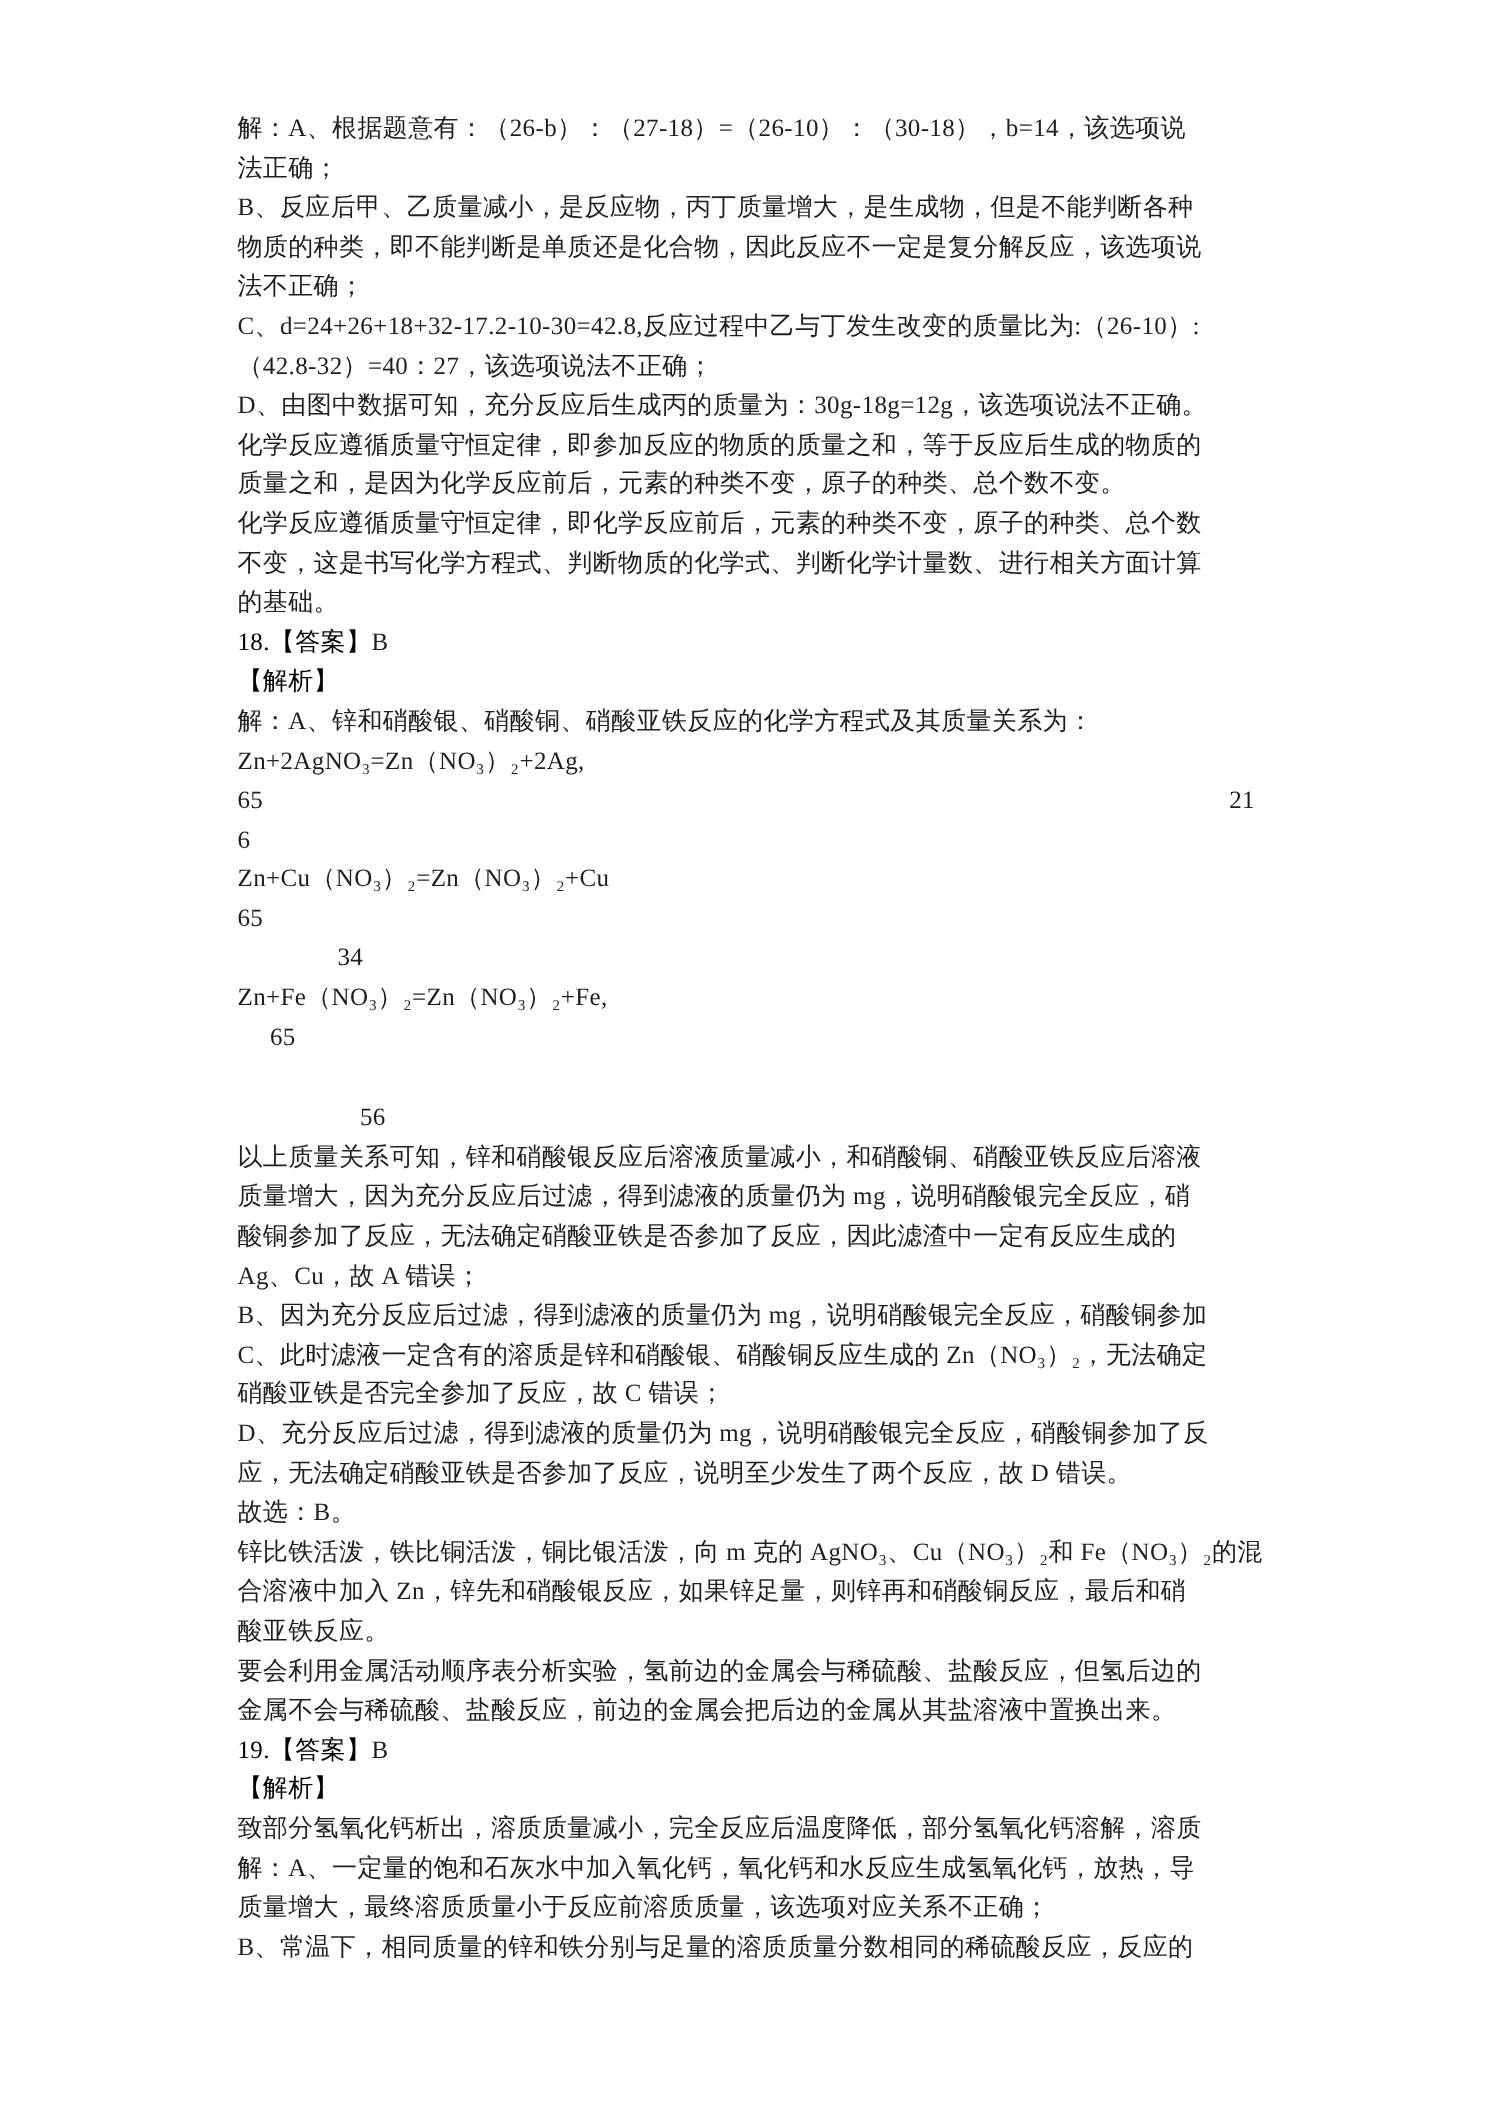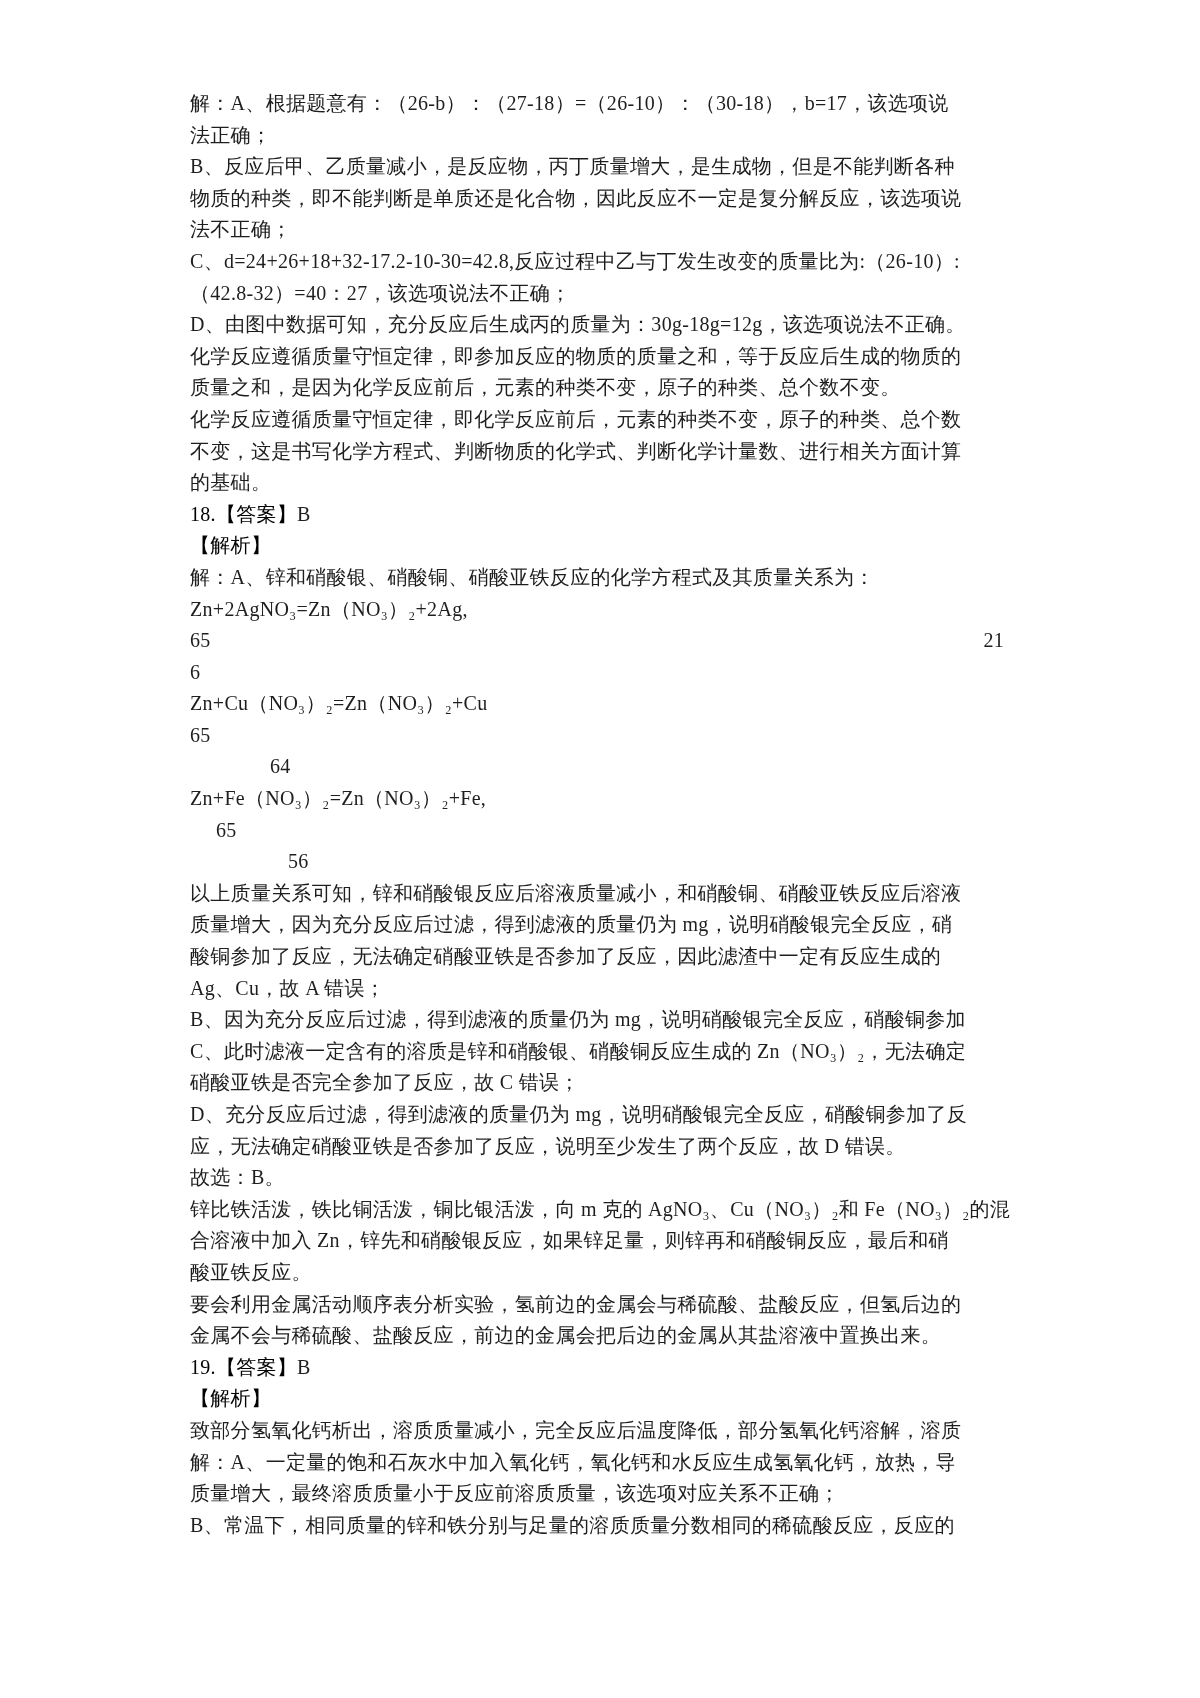--- a/index.html
+++ b/index.html
@@ -32,21 +32,21 @@
     font-size:19px;
     line-height:24px;
     color:#1e1e1e;
   }
 </style>
 </head>
 <body>
 
 <div class="page">
   <div class="content">
-      <div class="line">解：A、根据题意有：（26-b）：（27-18）=（26-10）：（30-18），b=17，该选项说</div>
+      <div class="line">解：A、根据题意有：（26-b）：（27-18）=（26-10）：（30-18），b=14，该选项说</div>
       <div class="line">法正确；</div>
       <div class="line">B、反应后甲、乙质量减小，是反应物，丙丁质量增大，是生成物，但是不能判断各种</div>
       <div class="line">物质的种类，即不能判断是单质还是化合物，因此反应不一定是复分解反应，该选项说</div>
       <div class="line">法不正确；</div>
       <div class="line">C、d=24+26+18+32-17.2-10-30=42.8,反应过程中乙与丁发生改变的质量比为:（26-10）:</div>
       <div class="line">（42.8-32）=40：27，该选项说法不正确；</div>
       <div class="line">D、由图中数据可知，充分反应后生成丙的质量为：30g-18g=12g，该选项说法不正确。</div>
       <div class="line">化学反应遵循质量守恒定律，即参加反应的物质的质量之和，等于反应后生成的物质的</div>
       <div class="line">质量之和，是因为化学反应前后，元素的种类不变，原子的种类、总个数不变。</div>
       <div class="line">化学反应遵循质量守恒定律，即化学反应前后，元素的种类不变，原子的种类、总个数</div>
@@ -56,24 +56,24 @@
       <div class="line"><span class="blue">【解析】</span></div>
       <div class="line">解：A、锌和硝酸银、硝酸铜、硝酸亚铁反应的化学方程式及其质量关系为：</div>
       <div class="line">Zn+2AgNO₃=Zn（NO₃）₂+2Ag,</div>
       <div class="line split">
         <span>65</span>
         <span>21</span>
       </div>
       <div class="line">6</div>
       <div class="line">Zn+Cu（NO₃）₂=Zn（NO₃）₂+Cu</div>
       <div class="line">65</div>
-      <div class="line" style="padding-left: 80px;">64</div>
+      <div class="line" style="padding-left: 80px;">34</div>
       <div class="line">Zn+Fe（NO₃）₂=Zn（NO₃）₂+Fe,</div>
       <div class="line" style="padding-left: 26px;">65</div>
-      <div class="line" style="padding-left: 98px;">56</div>
+      <div class="line" style="padding-left: 98px; margin-top: 33px;">56</div>
       <div class="line">以上质量关系可知，锌和硝酸银反应后溶液质量减小，和硝酸铜、硝酸亚铁反应后溶液</div>
       <div class="line">质量增大，因为充分反应后过滤，得到滤液的质量仍为 mg，说明硝酸银完全反应，硝</div>
       <div class="line">酸铜参加了反应，无法确定硝酸亚铁是否参加了反应，因此滤渣中一定有反应生成的</div>
       <div class="line">Ag、Cu，故 A 错误；</div>
       <div class="line">B、因为充分反应后过滤，得到滤液的质量仍为 mg，说明硝酸银完全反应，硝酸铜参加</div>
       <div class="line">C、此时滤液一定含有的溶质是锌和硝酸银、硝酸铜反应生成的 Zn（NO₃）₂，无法确定</div>
       <div class="line">硝酸亚铁是否完全参加了反应，故 C 错误；</div>
       <div class="line">D、充分反应后过滤，得到滤液的质量仍为 mg，说明硝酸银完全反应，硝酸铜参加了反</div>
       <div class="line">应，无法确定硝酸亚铁是否参加了反应，说明至少发生了两个反应，故 D 错误。</div>
       <div class="line">故选：B。</div>

